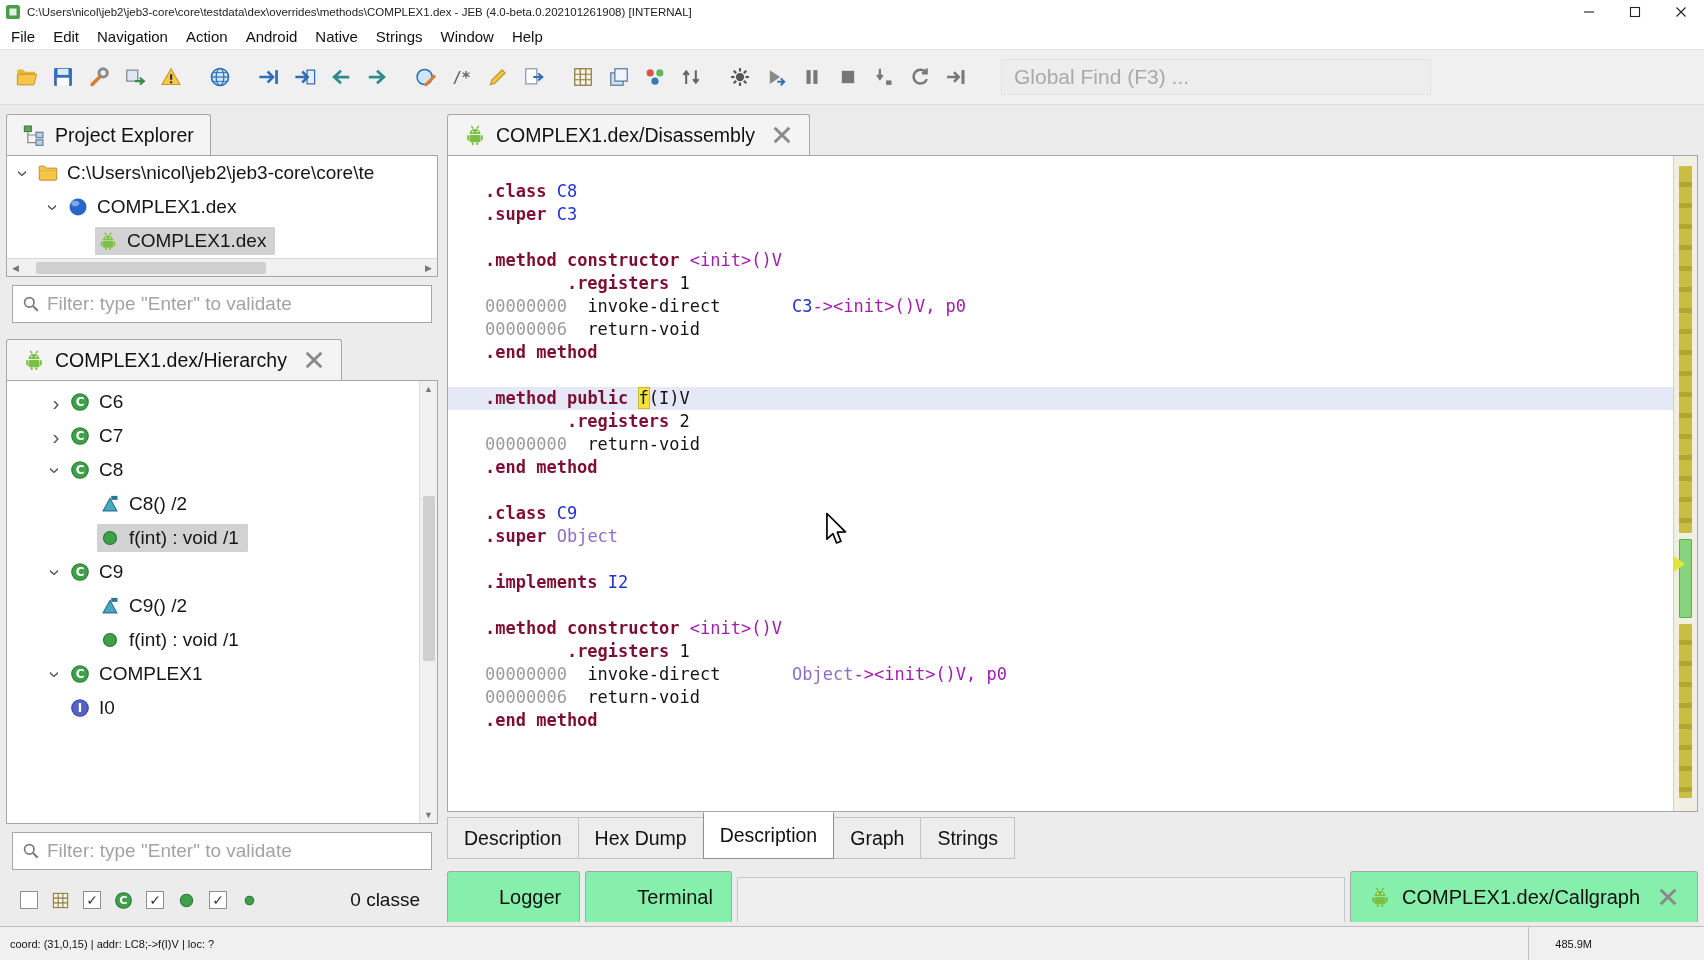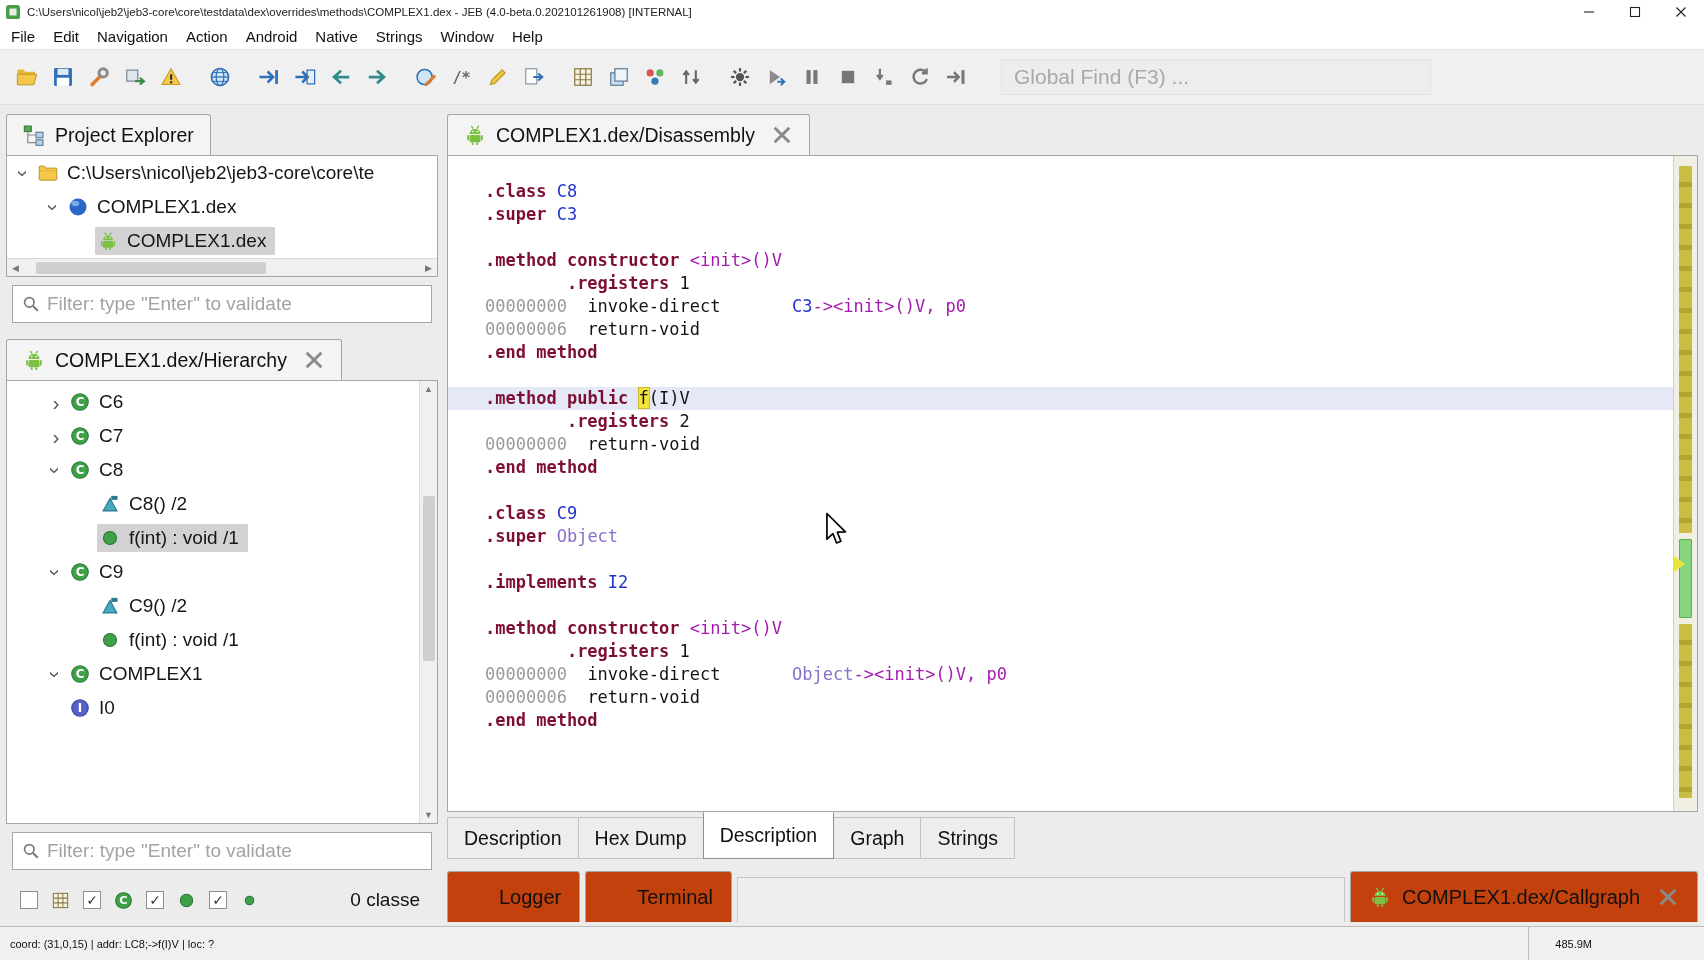--- a/index.html
+++ b/index.html
@@ -102,21 +102,21 @@
   .ov-green{top:58.5%;height:12%;background:#86d47e;border:1px solid #59b053}
   .ov-s2{top:71.5%;height:26.5%;background:repeating-linear-gradient(180deg,#c9bd43 0 16px,#b3a531 16px 21px)}
   .ov-marker{position:absolute;left:0;top:61%;width:0;height:0;border-top:8px solid transparent;border-bottom:8px solid transparent;border-left:11px solid #e8e53a}
 
   .bottom-tabs{height:47px;display:flex;align-items:flex-end;flex:0 0 auto}
   .btab{height:42px;display:flex;align-items:center;padding:0 16px;font-size:19.5px;background:#ededed;border:1px solid #c2c2c2;margin-right:-1px;white-space:nowrap}
   .btab.active{background:#fff;border-color:#8f8f8f;height:47px;border-top:1px solid #fff;position:relative;z-index:2}
 
   
   .dock{height:58px;flex:0 0 auto;display:flex;align-items:flex-end;gap:5px;margin-top:5px}
-  .dock-tab{height:51px;display:flex;align-items:center;gap:11px;padding:0 18px;border:1px solid #a6a6a6;border-bottom:none;border-radius:3px 3px 0 0;background:#c2410c;font-size:20px;white-space:nowrap}
+  .dock-tab{height:51px;display:flex;align-items:center;gap:11px;padding:0 18px;border:1px solid #a6a6a6;border-bottom:none;border-radius:3px 3px 0 0;background:#86efac;font-size:20px;white-space:nowrap}
   .dock-tab .icon{width:22px;height:22px}
   .dock-spacer{flex:1;height:45px;background:#efefef;border:1px solid #c6c6c6;border-bottom:none}
 
   
   .statusbar{height:34px;flex:0 0 auto;background:#f0f0f0;border-top:1px solid #bdbdbd;display:flex;align-items:center;font-size:11px;padding-left:10px;margin-top:4px}
   .status-right{margin-left:auto;margin-right:66px;border-left:1px solid #c0c0c0;height:100%;display:flex;align-items:center;padding:0 46px 0 26px}
 
   .mouse-cursor{position:absolute;left:824px;top:512px;z-index:60;pointer-events:none}
 </style>
 </head>

